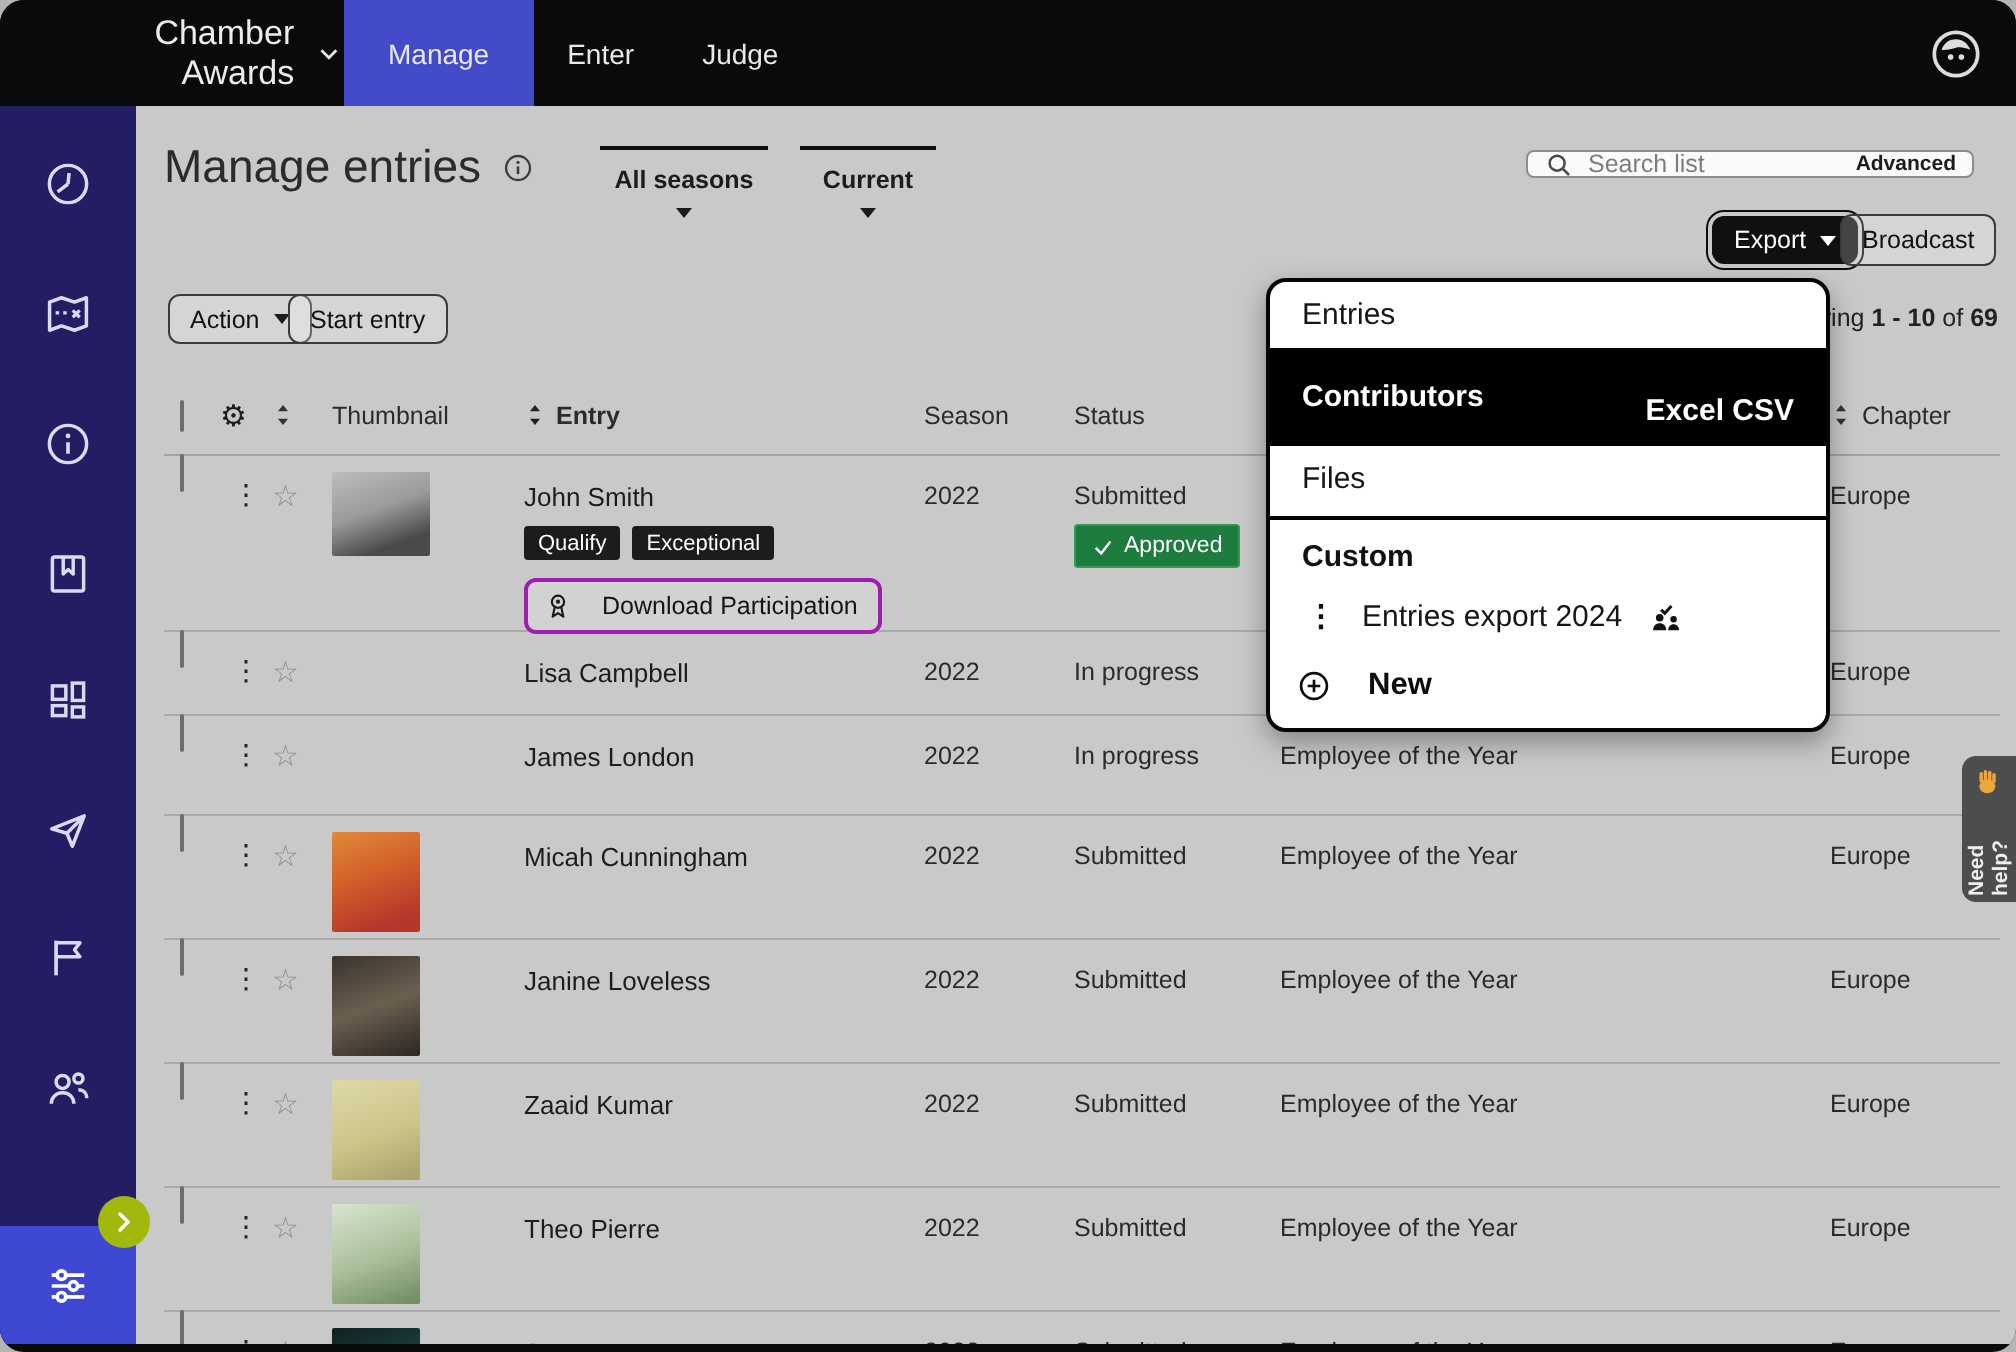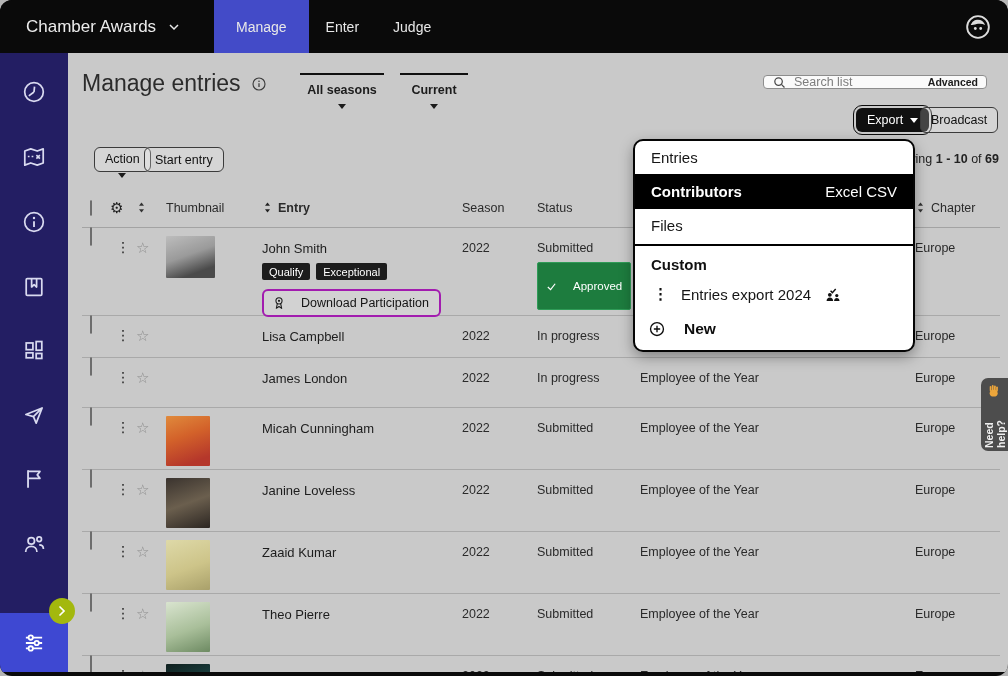--- a/index.html
+++ b/index.html
@@ -3,22 +3,22 @@
 <meta charset="utf-8">
 <style>
   * { margin:0; padding:0; box-sizing:border-box; }
   html,body { background:#b5b5b5; font-family:"Liberation Sans", sans-serif; }
   .window { position:relative; width:1008px; height:676px; background:#0a0a0a;
             border-radius:12px; overflow:hidden; }
 
   
   .topbar { position:absolute; top:0; left:0; right:0; height:53px; background:#0a0a0a;
             display:flex; align-items:stretch; color:#ececec; }
-  .brand { display:flex; align-items:center; gap:10px; padding-left:26px; width:214px;
-           font-size:17px; color:#ececec; }
+  .brand { display:flex; align-items:center; gap:10px; padding-left:26px; width:172px;
+           font-size:17px; color:#ececec;text-align:right; }
   .tab { display:flex; align-items:center; padding:0 22px; font-size:14px; color:#e8e8e8; cursor:default; }
   .tab.active { background:#434bc8; }
   .tab.plain { padding:0 17px; }
   .topbar-right { margin-left:auto; display:flex; align-items:center; padding-right:16px; }
 
   
   .sidebar { position:absolute; top:53px; left:0; bottom:4px; width:68px; background:#231e63; }
   .side-item { position:absolute; left:0; width:68px; height:40px; display:flex;
                align-items:center; justify-content:center; }
   .side-item.active { height:59px; bottom:0; background:#3e48d2; }
@@ -44,21 +44,21 @@
   .adv { font-size:10.5px; font-weight:700; color:#1c1c1c; }
 
   .btn { border:1.5px solid #3b3b3b; border-radius:6px; background:rgba(255,255,255,0.22);
          font-size:12.5px; color:#111; padding:4px 10px; font-family:"Liberation Sans",sans-serif;
          display:inline-flex; align-items:center; gap:7px; }
   .export-btn { position:absolute; left:788px; top:55px; height:24px; background:#101010; color:#fff;
                 border:none; border-radius:6px; outline:1.5px solid #0c0c0c; outline-offset:2px;
                 padding:0 11px; font-size:12.5px; display:flex; align-items:center; gap:7px; }
   .export-btn .caret { border-top-color:#fff; }
   .broadcast-btn { position:absolute; left:852px; top:54px; height:26px; }
-  .action-btn { position:absolute; left:26px; top:94px; height:25px;flex-direction:column; }
+  .action-btn { position:absolute; left:16px; top:94px; height:25px; }
   .startentry-btn { position:absolute; left:76px; top:94px; height:25px; }
 
   .pagination { position:absolute; right:9px; top:99px; font-size:12.5px; color:#222; }
   .pagination b { font-weight:700; }
 
   
   .table { position:absolute; left:14px; top:135px; right:8px; }
   .tgrid { display:grid; grid-template-columns:28px 26px 30px 96px 200px 75px 103px 275px 1fr; }
   .thead { height:40px; align-items:center; border-bottom:1px solid #a3a3a3; font-size:12.5px; color:#2b2b2b; }
   .thead .h-entry { font-weight:700; display:flex; gap:5px; align-items:center; }
@@ -77,33 +77,33 @@
   .t-orange{ background:linear-gradient(160deg,#e08a3c 0%,#d3622a 40%,#b5372b 85%); display:block; }
   .t-dark  { background:linear-gradient(160deg,#3a332e 0%,#6b5f4e 50%,#2c2622 100%); display:block; }
   .t-khaki { background:linear-gradient(160deg,#ded9a8 0%,#cdc489 55%,#a9a06a 100%); display:block; }
   .t-green { background:linear-gradient(160deg,#d9e4cf 0%,#a9bf9a 55%,#6d8a62 100%); display:block; }
   .t-teal  { background:linear-gradient(160deg,#10201f 0%,#1d4a4a 55%,#0a1413 100%); display:block; }
   .tags { display:flex; gap:6px; margin-top:7px; }
   .tag { background:#1c1c1c; color:#fff; font-size:11px; padding:2.5px 7px; border-radius:2px; }
   .dl-btn { margin-top:9px; display:inline-flex; align-items:center; gap:14px; border:2px solid #a21caf;
             border-radius:6px; background:rgba(255,255,255,0.18); font-size:12.5px; color:#141414;
             padding:4px 10px 4px 7px; font-family:"Liberation Sans",sans-serif; }
-  .badge { display:none; margin-top:7px; width:max-content; align-items:flex-end; gap:16px;
+  .badge { display:none; margin-top:7px; width:max-content; align-items:flex-end; gap:5px;
            background:#1d7c3e; border:1px solid #2f9b57; color:#fff; font-size:11.5px;
-           padding:17px 8px; border-radius:2px; }
+           padding:4px 8px; border-radius:2px; }
   .badge.show { display:inline-flex; }
 
   
   .menu { position:absolute; left:565px; top:86px; width:282px; background:#fff; border:2px solid #050505;
           border-radius:10px; box-shadow:0 5px 14px rgba(0,0,0,0.35); z-index:50; overflow:hidden;
           padding-bottom:4px; }
   .menu-item { font-size:15px; color:#161616; padding:8px 16px; }
   .menu-item.hl { background:#000; color:#fff; font-weight:600; display:flex; justify-content:space-between;
                   align-items:center; padding:9px 16px; }
-  .menu-item.hl .detail { font-weight:400; }
+  .menu-item.hl .detail { font-weight:700;margin-top:14px; }
   .menu-divider { border-top:2px solid #000; margin-top:2px; }
   .menu-section { font-size:15px; font-weight:700; color:#111; padding:10px 16px 4px; }
   .menu-custom { display:flex; align-items:center; gap:13px; font-size:15px; color:#161616; padding:8px 18px; }
   .menu-custom .kb { font-size:15px; font-weight:700; color:#111; }
   .menu-new { display:flex; align-items:center; gap:18px; font-size:15.5px; font-weight:600; color:#0d0d0d;
               padding:9px 13px 8px; }
 
   
   .help-tab { position:absolute; right:0; top:325px; width:27px; height:73px; background:#4d4d4d;
               border-radius:7px 0 0 7px; z-index:20; }

